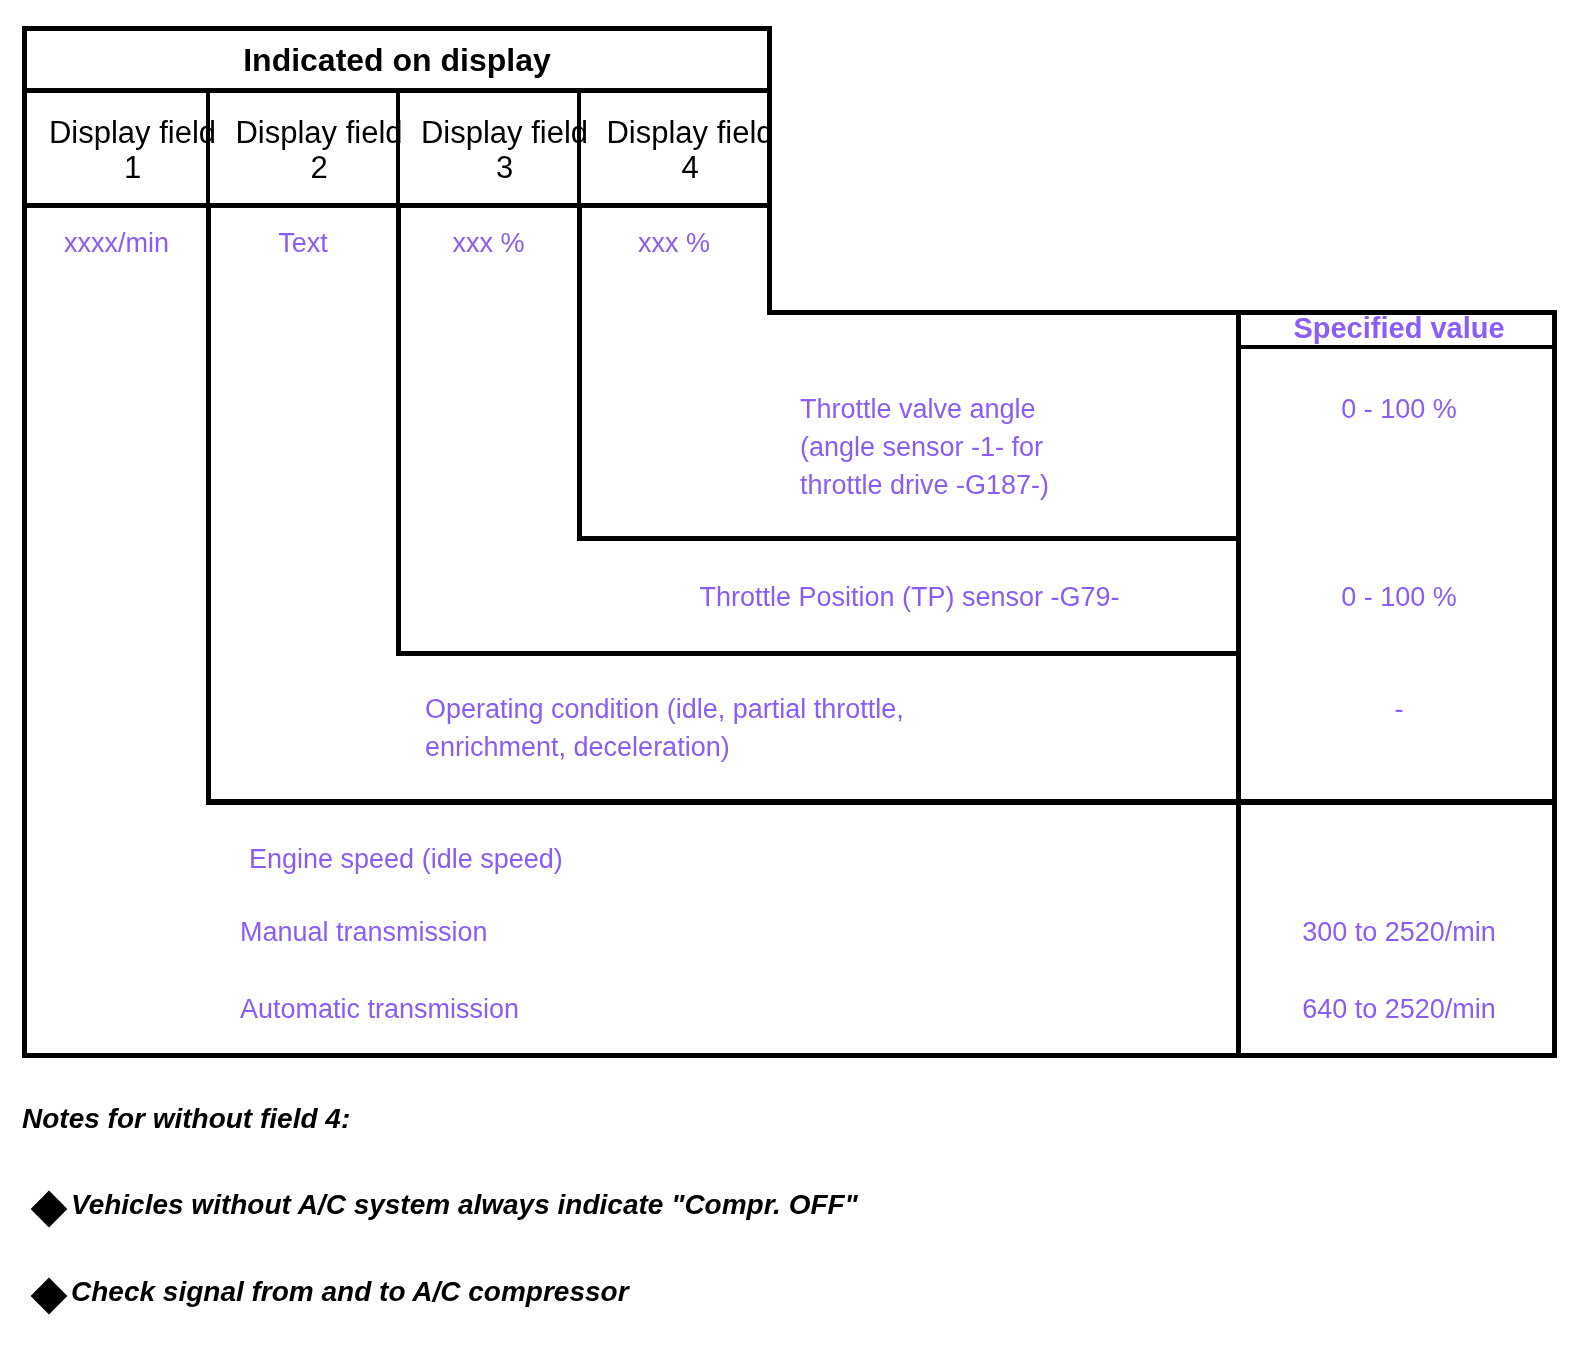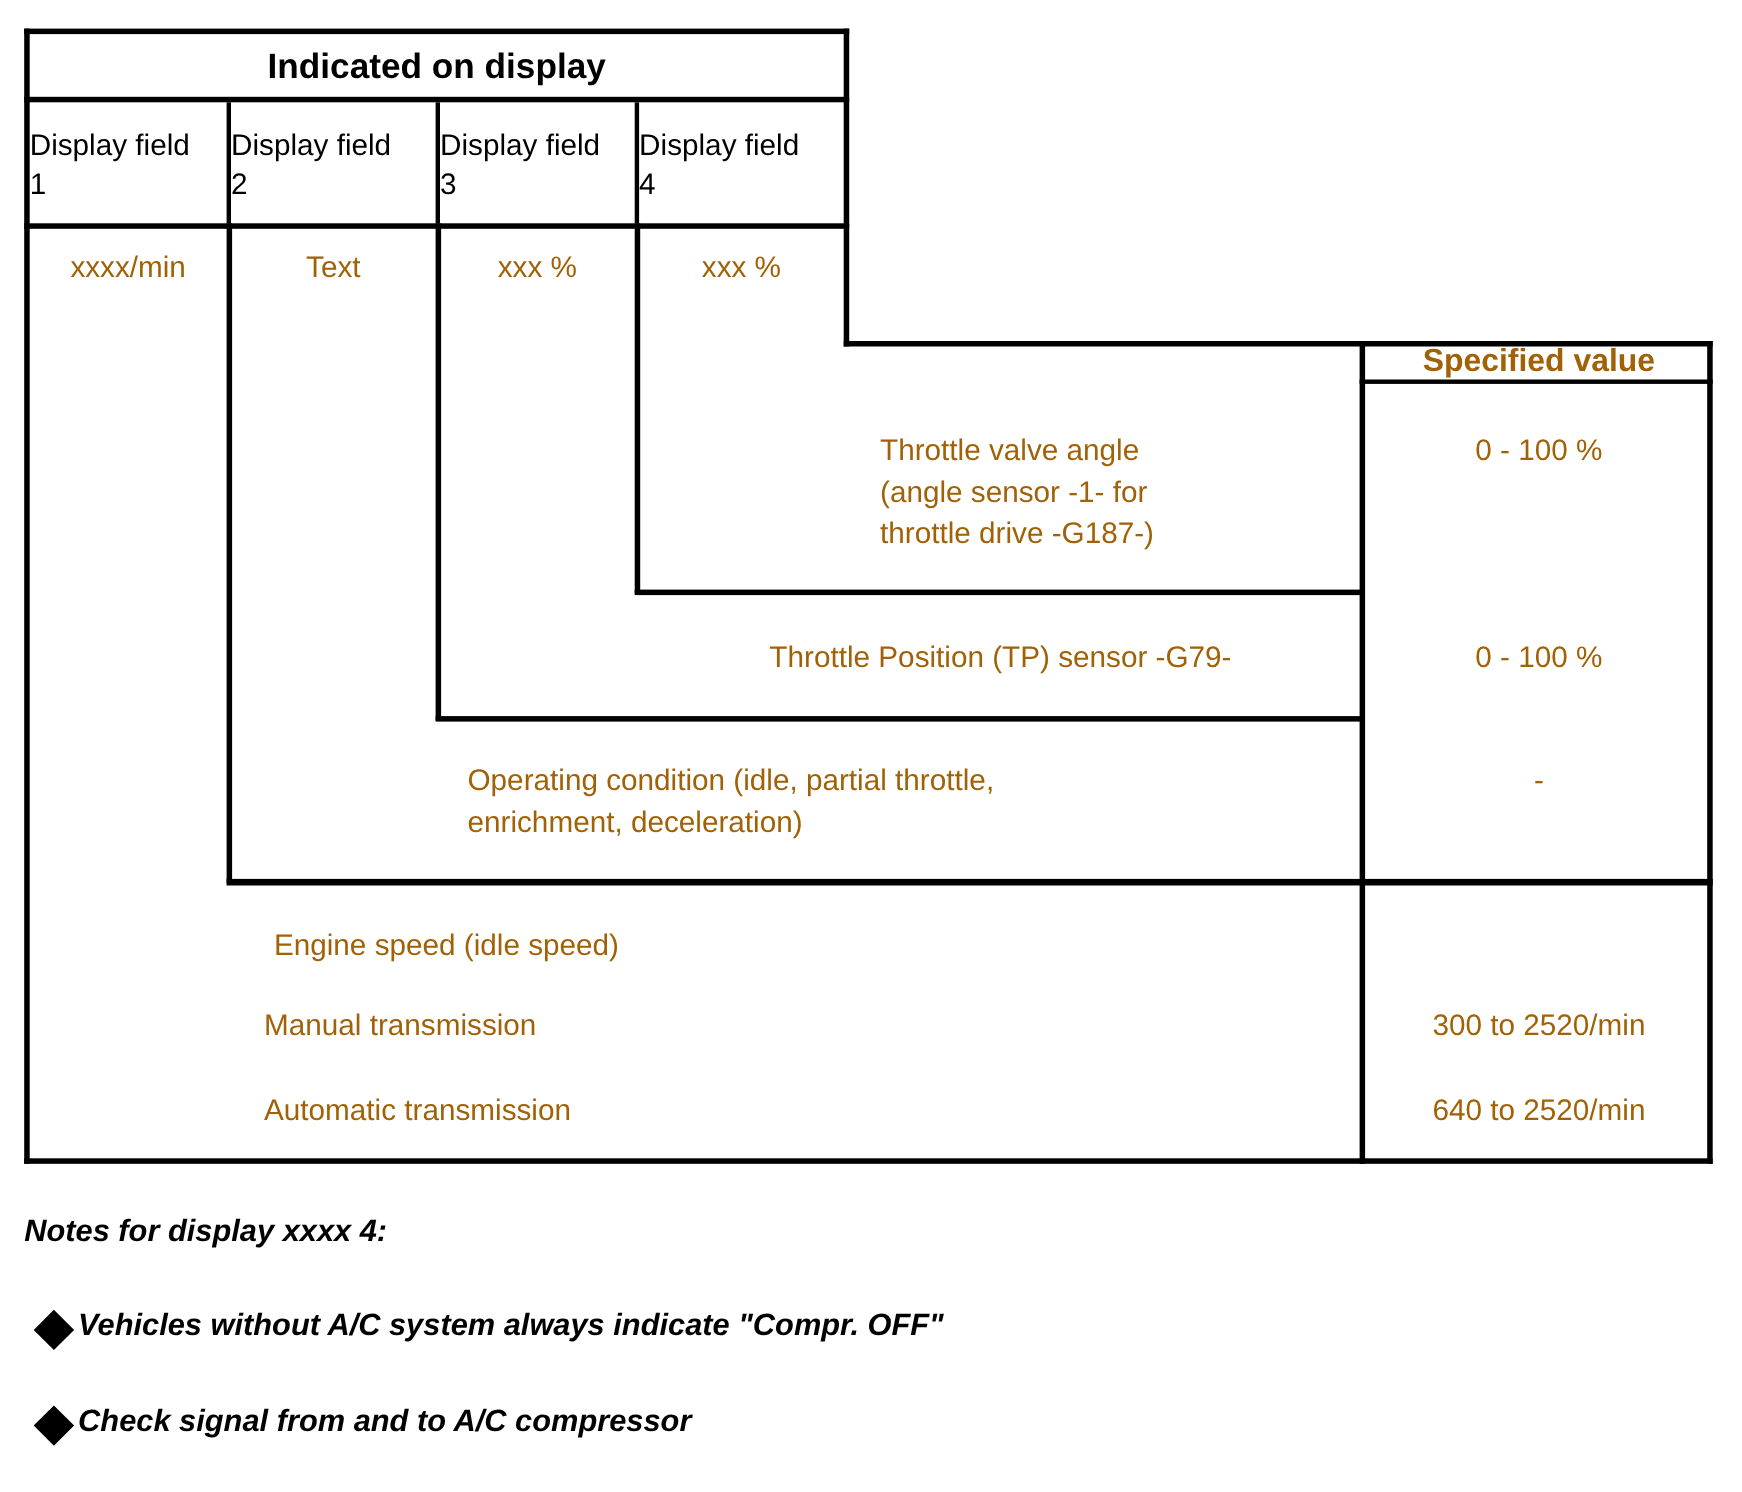--- a/index.html
+++ b/index.html
@@ -21,39 +21,41 @@
   .hline, .vline {
     position: absolute;
     background: #000000;
   }
 
   
   .cell {
     position: absolute;
     font-size: 27px;
     line-height: 38px;
-    color: #a16207;
+    color: #8b5cf6;
     white-space: pre-line;
   }
   .cell.center { text-align: center; }
   .cell.bold { font-weight: bold; }
 
   .title-text {
     position: absolute;
     font-size: 32px;
     font-weight: bold;
     text-align: center;
     line-height: 40px;
   }
 
   .hdr {
     position: absolute;
-    font-size: 27px;
+    font-size: 31px;
     line-height: 35px;
+    text-align: center;
     white-space: pre-line;
+    padding-left: 16px;
   }
 
   
   .notes-title {
     position: absolute;
     font-size: 28px;
     font-weight: bold;
     font-style: italic;
     line-height: 34px;
   }
@@ -143,21 +145,21 @@
   <div class="cell center" style="left:1241px; top:690px; width:316px;">-</div>
 
   <div class="cell" style="left:249px; top:840px; width:900px;">Engine speed (idle speed)</div>
 
   <div class="cell" style="left:240px; top:913px; width:900px;">Manual transmission</div>
   <div class="cell center" style="left:1241px; top:913px; width:316px;">300 to 2520/min</div>
 
   <div class="cell" style="left:240px; top:990px; width:900px;">Automatic transmission</div>
   <div class="cell center" style="left:1241px; top:990px; width:316px;">640 to 2520/min</div>
 
-  <div class="notes-title" style="left:22px; top:1102px;">Notes for display xxxx 4:</div>
+  <div class="notes-title" style="left:22px; top:1102px;">Notes for without field 4:</div>
 
   <div class="note-row" style="left:36px; top:1188px;">
     <span class="note-bullet"></span>
     <span class="note-text">Vehicles without A/C system always indicate "Compr. OFF"</span>
   </div>
 
   <div class="note-row" style="left:36px; top:1275px;">
     <span class="note-bullet"></span>
     <span class="note-text">Check signal from and to A/C compressor</span>
   </div>

